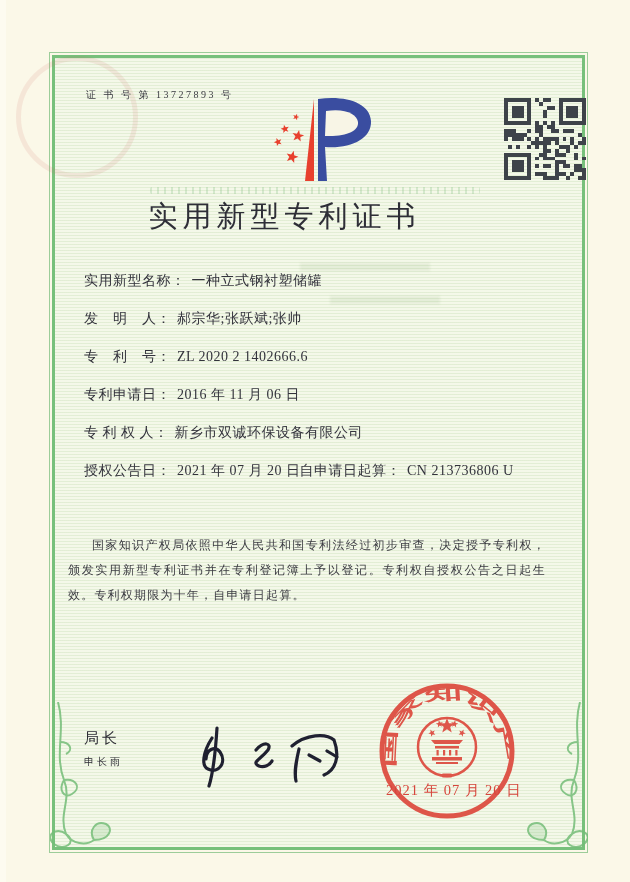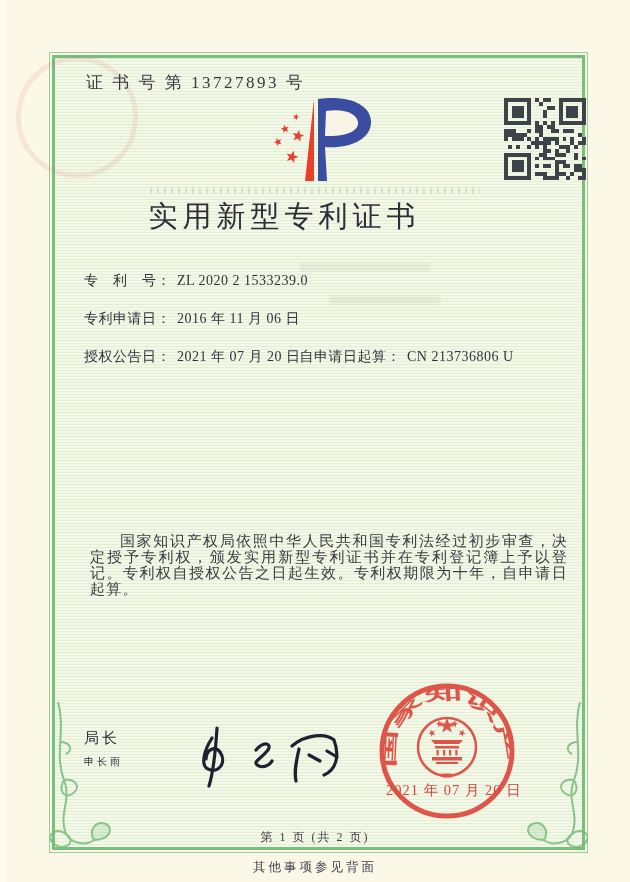--- a/index.html
+++ b/index.html
@@ -15,33 +15,33 @@
     border:1px solid #9ccd99; padding:2px; box-sizing:border-box; z-index:1;
   }
   .frame-inner{
     width:100%; height:100%; box-sizing:border-box;
     border:3px solid #77c07b;
     background:
       repeating-linear-gradient(180deg, rgba(186,214,166,.30) 0 1px, rgba(0,0,0,0) 1px 3px),
       #f4f8e9;
   }
   .abs{position:absolute; z-index:2;}
-  .cert-number{left:86px; top:71px; font-size:17px; letter-spacing:2.5px; color:#3a3a42;}
+  .cert-number{left:86px; top:88px; font-size:10px; letter-spacing:2.5px; color:#3a3a42;}
   .title{left:0; width:569px; top:197px; text-align:center; font-size:29px; letter-spacing:5px; font-weight:500; color:#2e2e37;}
   .microband{
     left:150px; top:187px; width:330px; height:7px; opacity:.5;
     background:repeating-linear-gradient(90deg, rgba(130,190,130,.55) 0 2px, rgba(0,0,0,0) 2px 7px);
     border-radius:2px;
   }
   .fields{left:84px; top:272px; width:486px; font-size:14px; color:#33333c;}
   .field-row{height:17px; line-height:17px; margin-bottom:21px; white-space:nowrap;}
   .field-label{display:inline-block; min-width:84px; letter-spacing:.5px;}
   .field-value{margin-left:6px; letter-spacing:.5px;}
   .grant-cell1{display:inline-block; width:212px;}
-  .paragraphs{left:90px; top:533px; width:478px; font-size:15px; line-height:16px;
+  .paragraphs{left:68px; top:533px; width:478px; font-size:12px; line-height:25px;
     letter-spacing:1.2px; text-align:justify; color:#3b3b42;}
   .paragraphs p{margin:0 0 1px 0; text-indent:2em;}
   .sig-title{left:84px; top:729px; font-size:15px; letter-spacing:3px; color:#2b2b33;}
   .sig-name{left:84px; top:755px; font-size:10px; letter-spacing:3px; color:#2b2b33;}
   .signature-svg{left:182px; top:722px; z-index:2;}
   .seal-svg{left:372px; top:676px; z-index:3; opacity:.93;}
   .seal-date{left:386px; top:781px; font-size:14.5px; letter-spacing:1px; color:#d6463c; z-index:4; white-space:nowrap;}
   .footer-page{left:0; width:630px; top:829px; text-align:center; font-size:12px; letter-spacing:2px; color:#3c3c44;}
   .back-note{left:0; width:630px; top:859px; text-align:center; font-size:12.5px; letter-spacing:3px; color:#3f3f46; z-index:2;}
   .qr-svg{left:504px; top:98px; z-index:2;}
@@ -295,24 +295,33 @@
       <rect x="16" y="20" width="1" height="1" fill="#3e434a"></rect>
       <rect x="19" y="20" width="1" height="1" fill="#3e434a"></rect>
       <rect x="20" y="20" width="1" height="1" fill="#3e434a"></rect>
     </svg>
 
   <div class="abs microband"></div>
   <div class="abs title">实用新型专利证书</div>
 
   <div class="abs fields">
     <div class="field-row">
-      <span class="field-label">专　利　号：</span><span class="field-value">ZL 2020 2 1533239.0</span>
+      <span class="field-label">实用新型名称：</span><span class="field-value">一种立式钢衬塑储罐</span>
+    </div>
+    <div class="field-row">
+      <span class="field-label">发　明　人：</span><span class="field-value">郝宗华;张跃斌;张帅</span>
+    </div>
+    <div class="field-row">
+      <span class="field-label">专　利　号：</span><span class="field-value">ZL 2020 2 1402666.6</span>
     </div>
     <div class="field-row">
       <span class="field-label">专利申请日：</span><span class="field-value">2016 年 11 月 06 日</span>
+    </div>
+    <div class="field-row">
+      <span class="field-label">专 利 权 人：</span><span class="field-value">新乡市双诚环保设备有限公司</span>
     </div>
     <div class="field-row">
       <span class="grant-cell1">
         <span class="field-label">授权公告日：</span><span class="field-value">2021 年 07 月 20 日</span>
       </span>
       <span>
         <span class="field-label">自申请日起算：</span><span class="field-value">CN 213736806 U</span>
       </span>
     </div>
   </div>
@@ -379,16 +388,14 @@
     <g stroke="#74bd78" fill="none" stroke-width="2">
       <path d="M8,0 C16,28 4,52 14,78 C22,98 8,112 16,132"></path>
       <path d="M16,132 c-10,-8 -22,2 -12,10 c10,8 24,-2 12,-10"></path>
       <path d="M14,78 c12,-2 18,8 8,14 c-8,5 -14,-4 -8,-14"></path>
       <path d="M16,132 c6,10 20,12 28,6"></path>
       <path d="M44,138 c-6,-10 2,-20 12,-16 c8,4 4,16 -12,16" fill="rgba(116,189,120,0.25)"></path>
       <path d="M10,40 c10,0 14,8 6,12"></path>
     </g>
   </svg>
 
-  <div class="abs footer-page">第 1 页 (共 2 页)</div>
-  <div class="abs back-note">其他事项参见背面</div>
 
 </div>
 
 </body></html>

